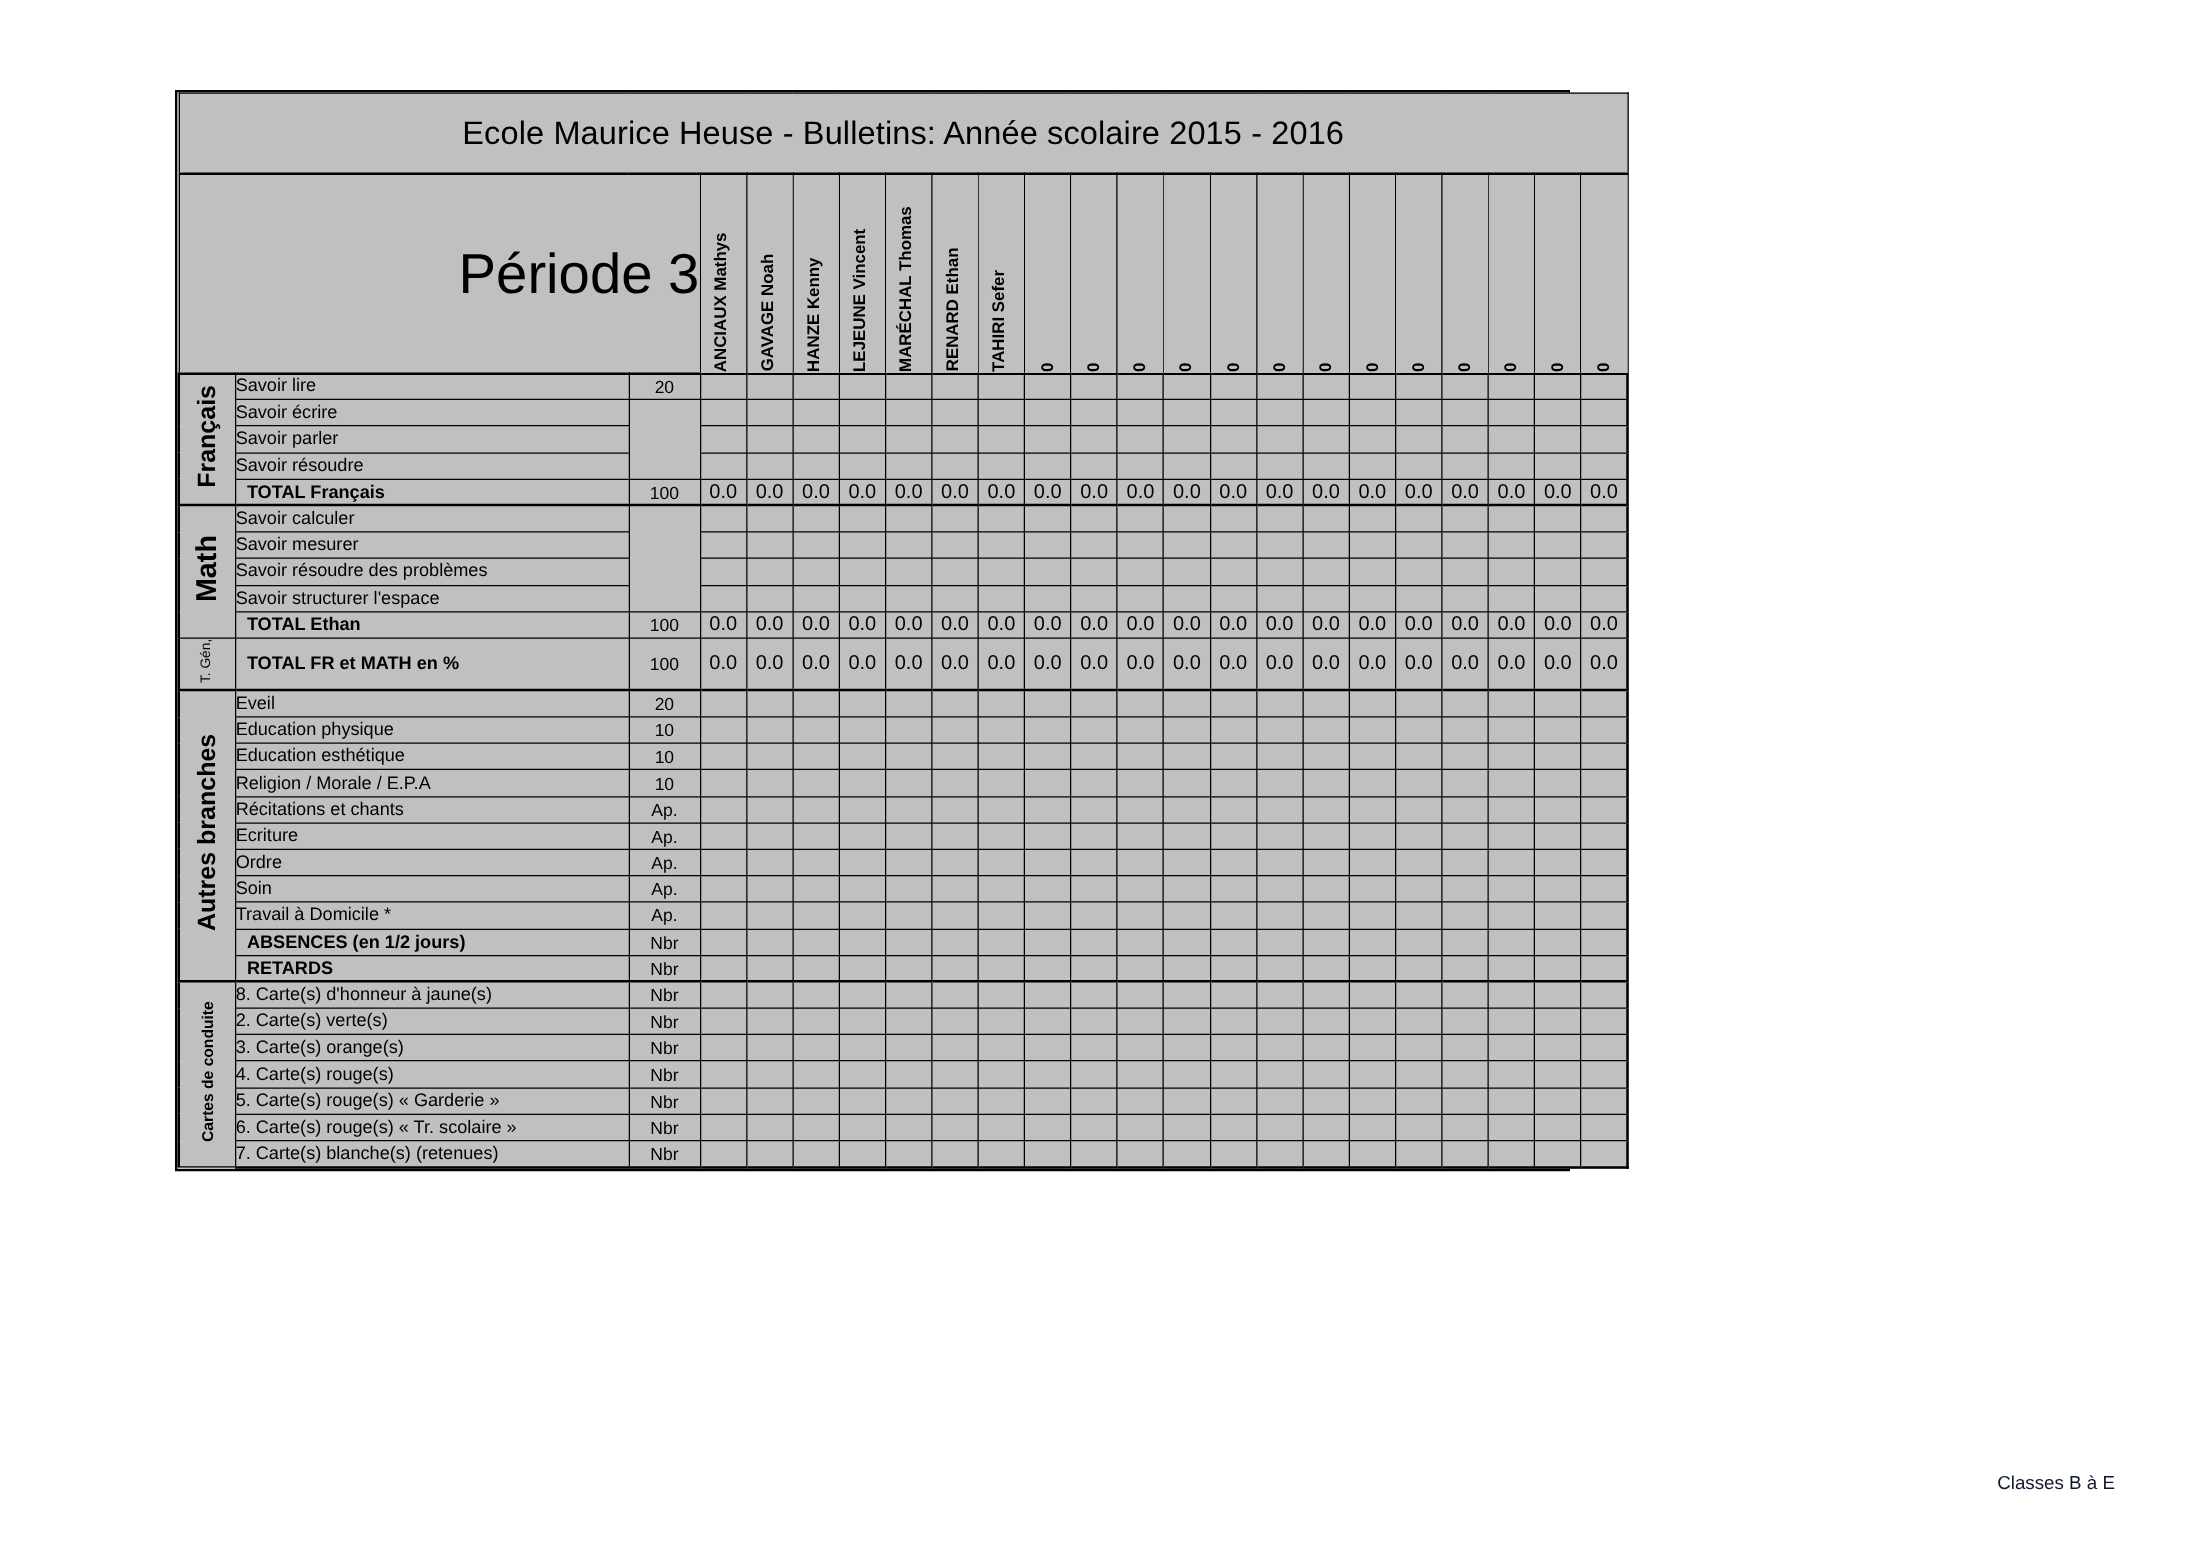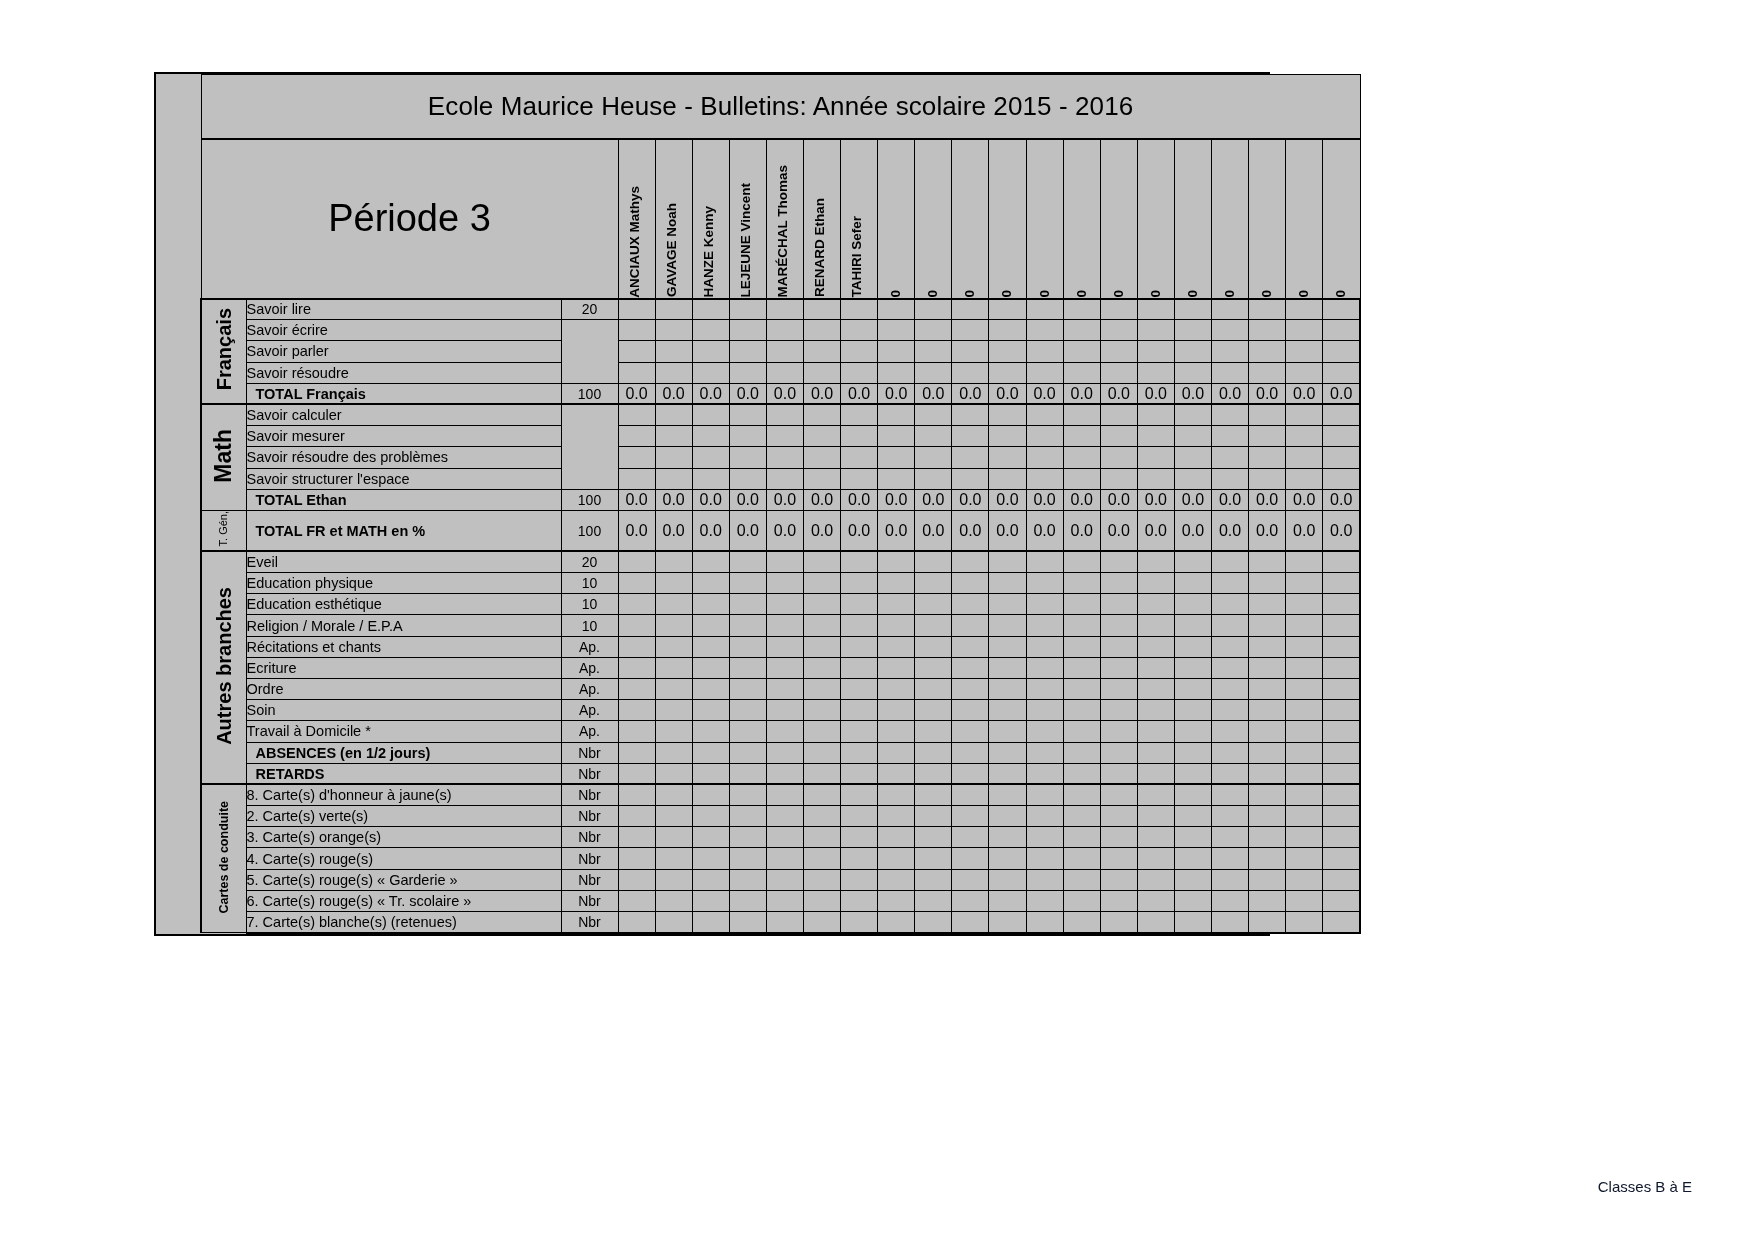--- a/index.html
+++ b/index.html
@@ -12,27 +12,26 @@
     width: 1754px;
     height: 1241px;
     font-family: "Liberation Sans", sans-serif;
     position: relative;
     overflow: hidden;
   }
 
   
   #sheet {
     position: absolute;
-    left: 154px;
+    left: 140px;
     top: 72px;
     width: 1116px;
     border: 2px solid #000;
     box-sizing: border-box;
     background: #c0c0c0;
-    padding-left: 44px;
   }
 
   table.grid {
     border-collapse: collapse;
     table-layout: fixed;
     width: 100%;
     background: #c0c0c0;
   }
   table.grid td, table.grid th {
     border: 1px solid #000;
@@ -56,22 +55,22 @@
     vertical-align: middle;
     font-size: 26px;
     font-weight: bold;
     letter-spacing: .1px;
   }
 
   
   .period-cell {
     height: 160px;
     vertical-align: middle;
-    text-align: center;
-    font-size: 38px;
+    text-align: right;
+    font-size: 45px;
     font-weight: bold;
   }
   .name-cell {
     height: 160px;
     vertical-align: bottom;
     text-align: left;
     position: relative;
   }
   .name-rot {
     display: block;

